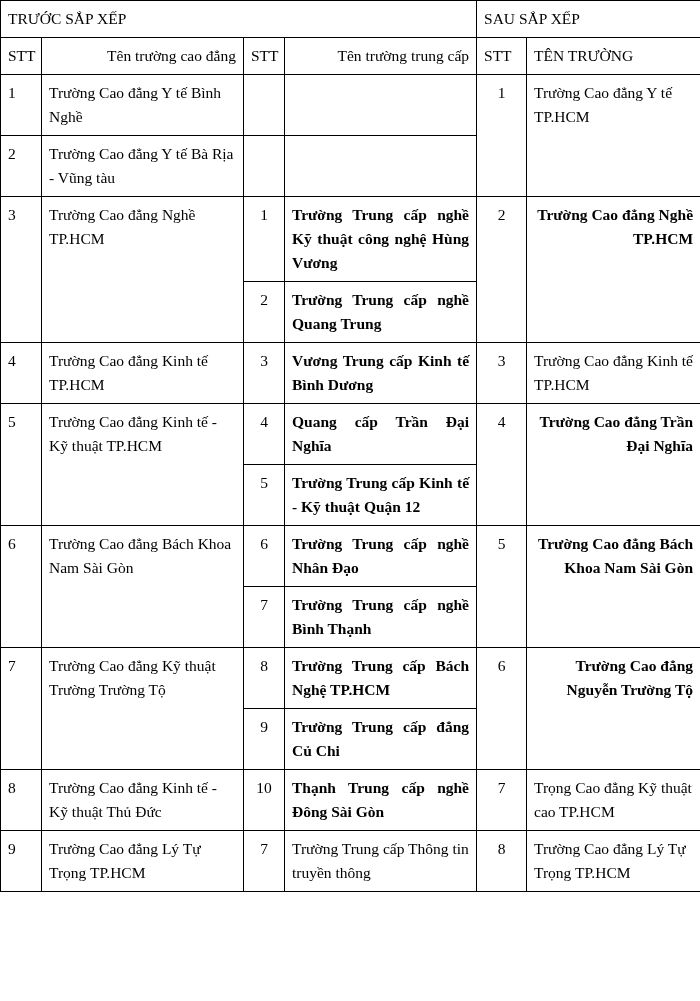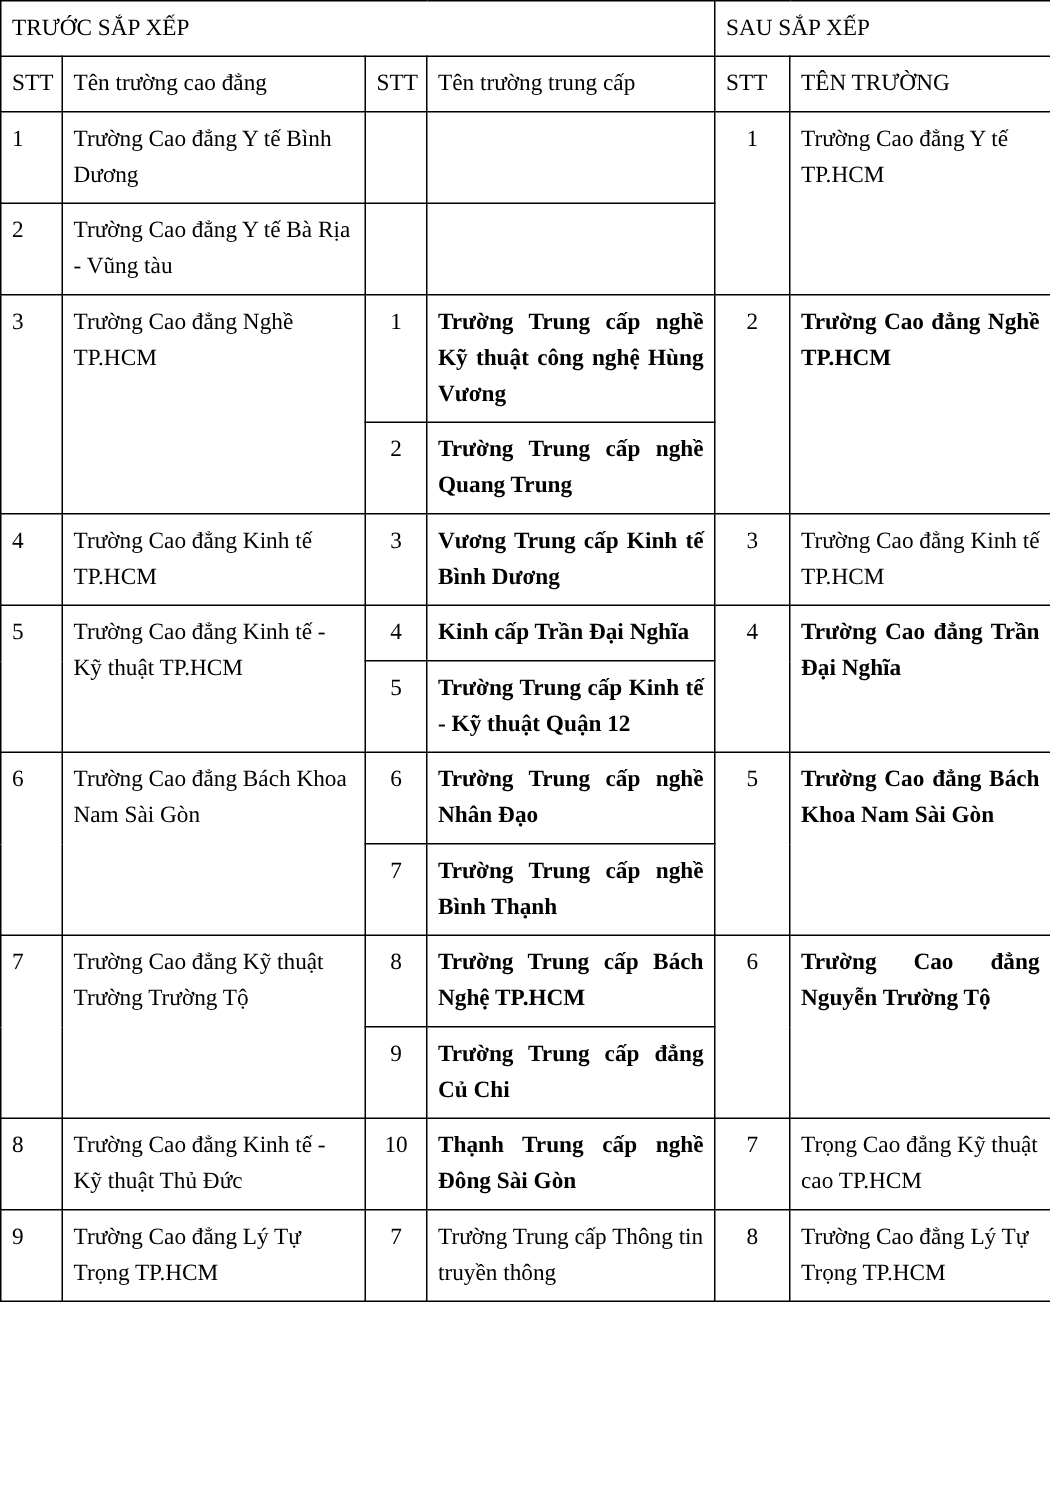--- a/index.html
+++ b/index.html
@@ -45,20 +45,21 @@
   .num-c {
     text-align: center;
   }
   .just {
     text-align: justify;
     text-justify: inter-word;
     font-weight: bold;
   }
   .mid {
     vertical-align: middle;
+    text-align: right;
   }
 </style>
 </head>
 <body>
 
 <table class="doc-table">
   <colgroup>
     <col class="c-stt1">
     <col class="c-cd">
     <col class="c-stt2">
@@ -77,21 +78,21 @@
       <td>STT</td>
       <td class="mid">Tên trường cao đẳng</td>
       <td>STT</td>
       <td class="mid">Tên trường trung cấp</td>
       <td>STT</td>
       <td>TÊN TRƯỜNG</td>
     </tr>
 
     <tr>
       <td class="num">1</td>
-      <td>Trường Cao đẳng Y tế Bình Dương</td>
+      <td>Trường Cao đẳng Y tế Bình Nghề</td>
       <td class="num-c"></td>
       <td></td>
       <td class="num-c" rowspan="2">1</td>
       <td rowspan="2">Trường Cao đẳng Y tế TP.HCM</td>
     </tr>
 
     <tr>
       <td class="num">2</td>
       <td>Trường Cao đẳng Y tế Bà Rịa - Vũng tàu</td>
       <td class="num-c"></td>
@@ -117,21 +118,21 @@
       <td class="num-c">3</td>
       <td class="just">Vương Trung cấp Kinh tế Bình Dương</td>
       <td class="num-c">3</td>
       <td>Trường Cao đẳng Kinh tế TP.HCM</td>
     </tr>
 
     <tr>
       <td class="num" rowspan="2">5</td>
       <td rowspan="2">Trường Cao đẳng Kinh tế - Kỹ thuật TP.HCM</td>
       <td class="num-c">4</td>
-      <td class="just">Kinh cấp Trần Đại Nghĩa</td>
+      <td class="just">Quang cấp Trần Đại Nghĩa</td>
       <td class="num-c" rowspan="2">4</td>
       <td class="just mid" rowspan="2">Trường Cao đẳng Trần Đại Nghĩa</td>
     </tr>
     <tr>
       <td class="num-c">5</td>
       <td class="just">Trường Trung cấp Kinh tế - Kỹ thuật Quận 12</td>
     </tr>
 
     <tr>
       <td class="num" rowspan="2">6</td>

